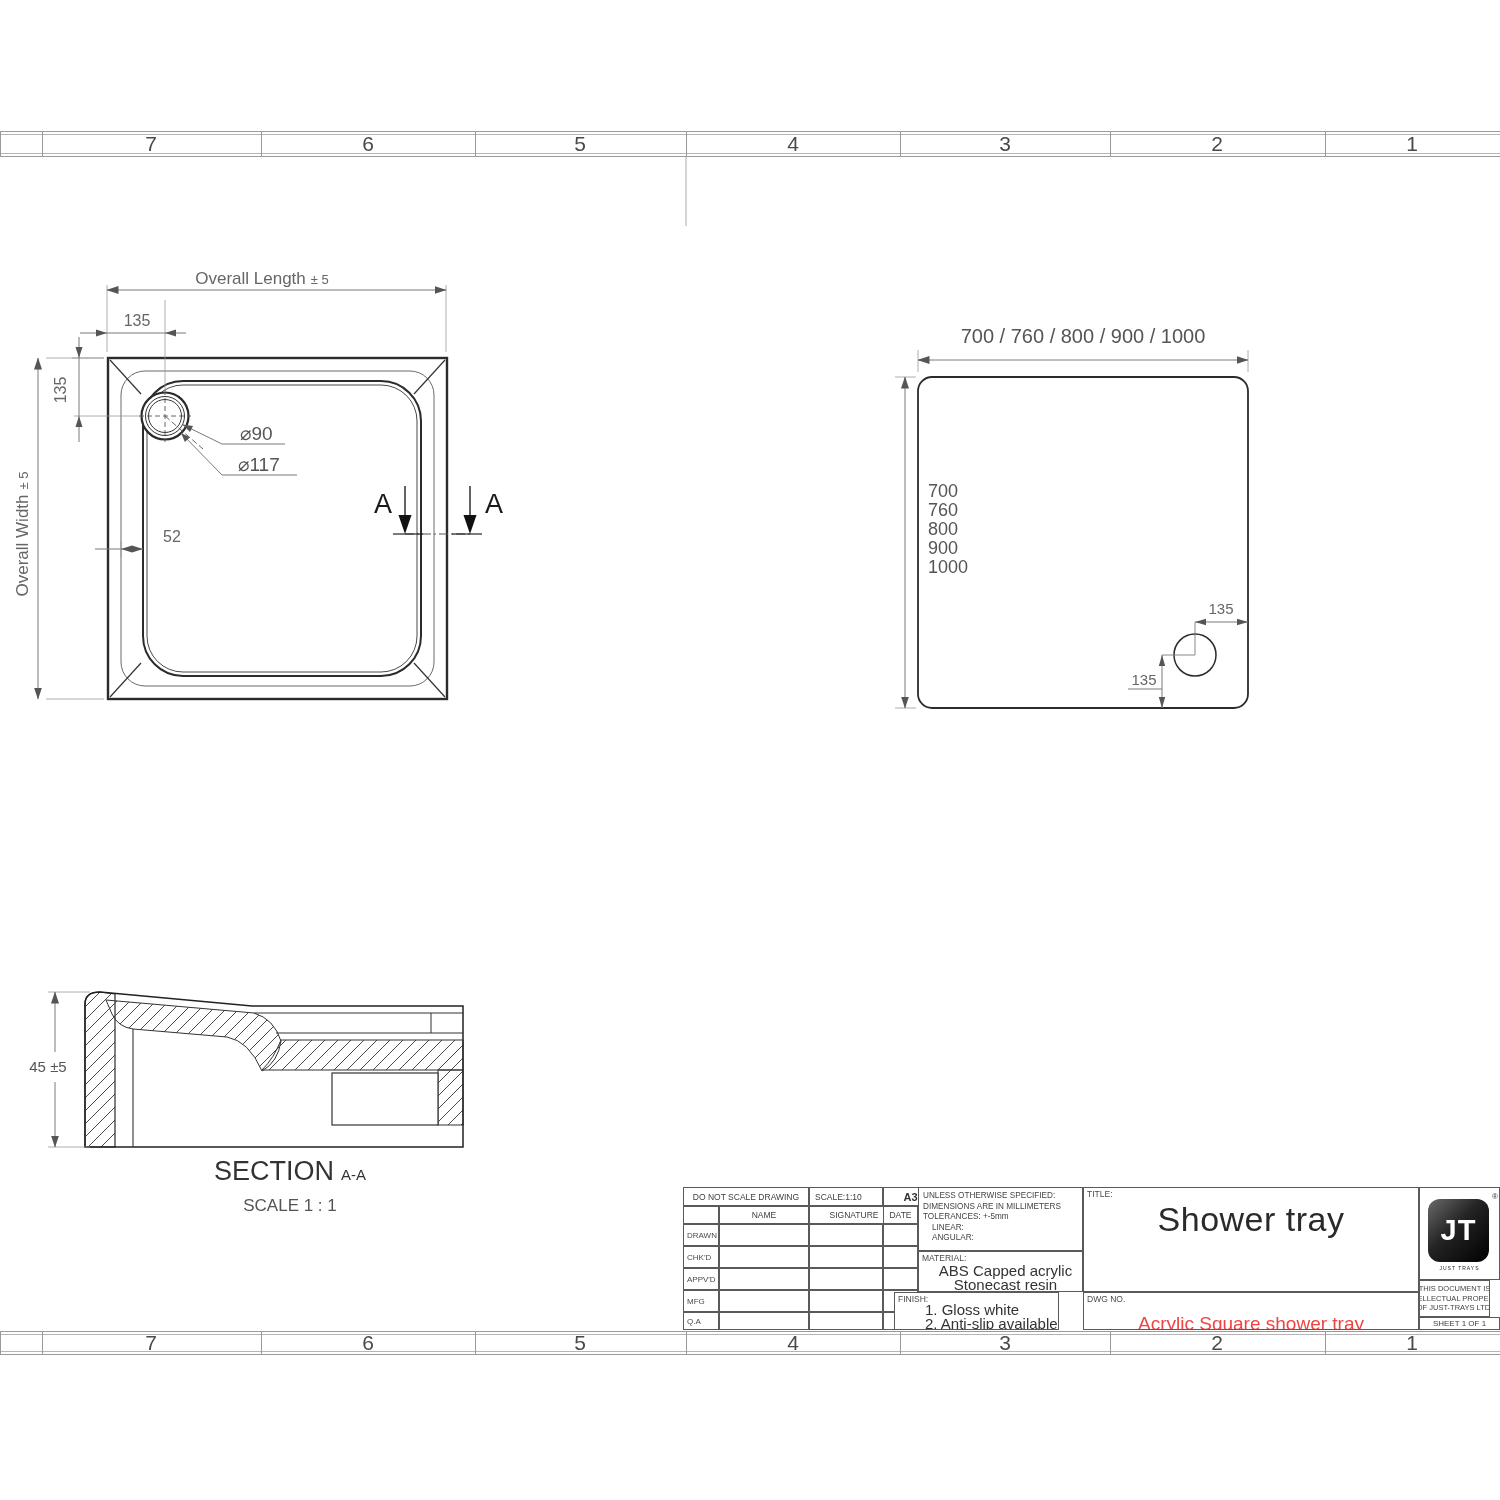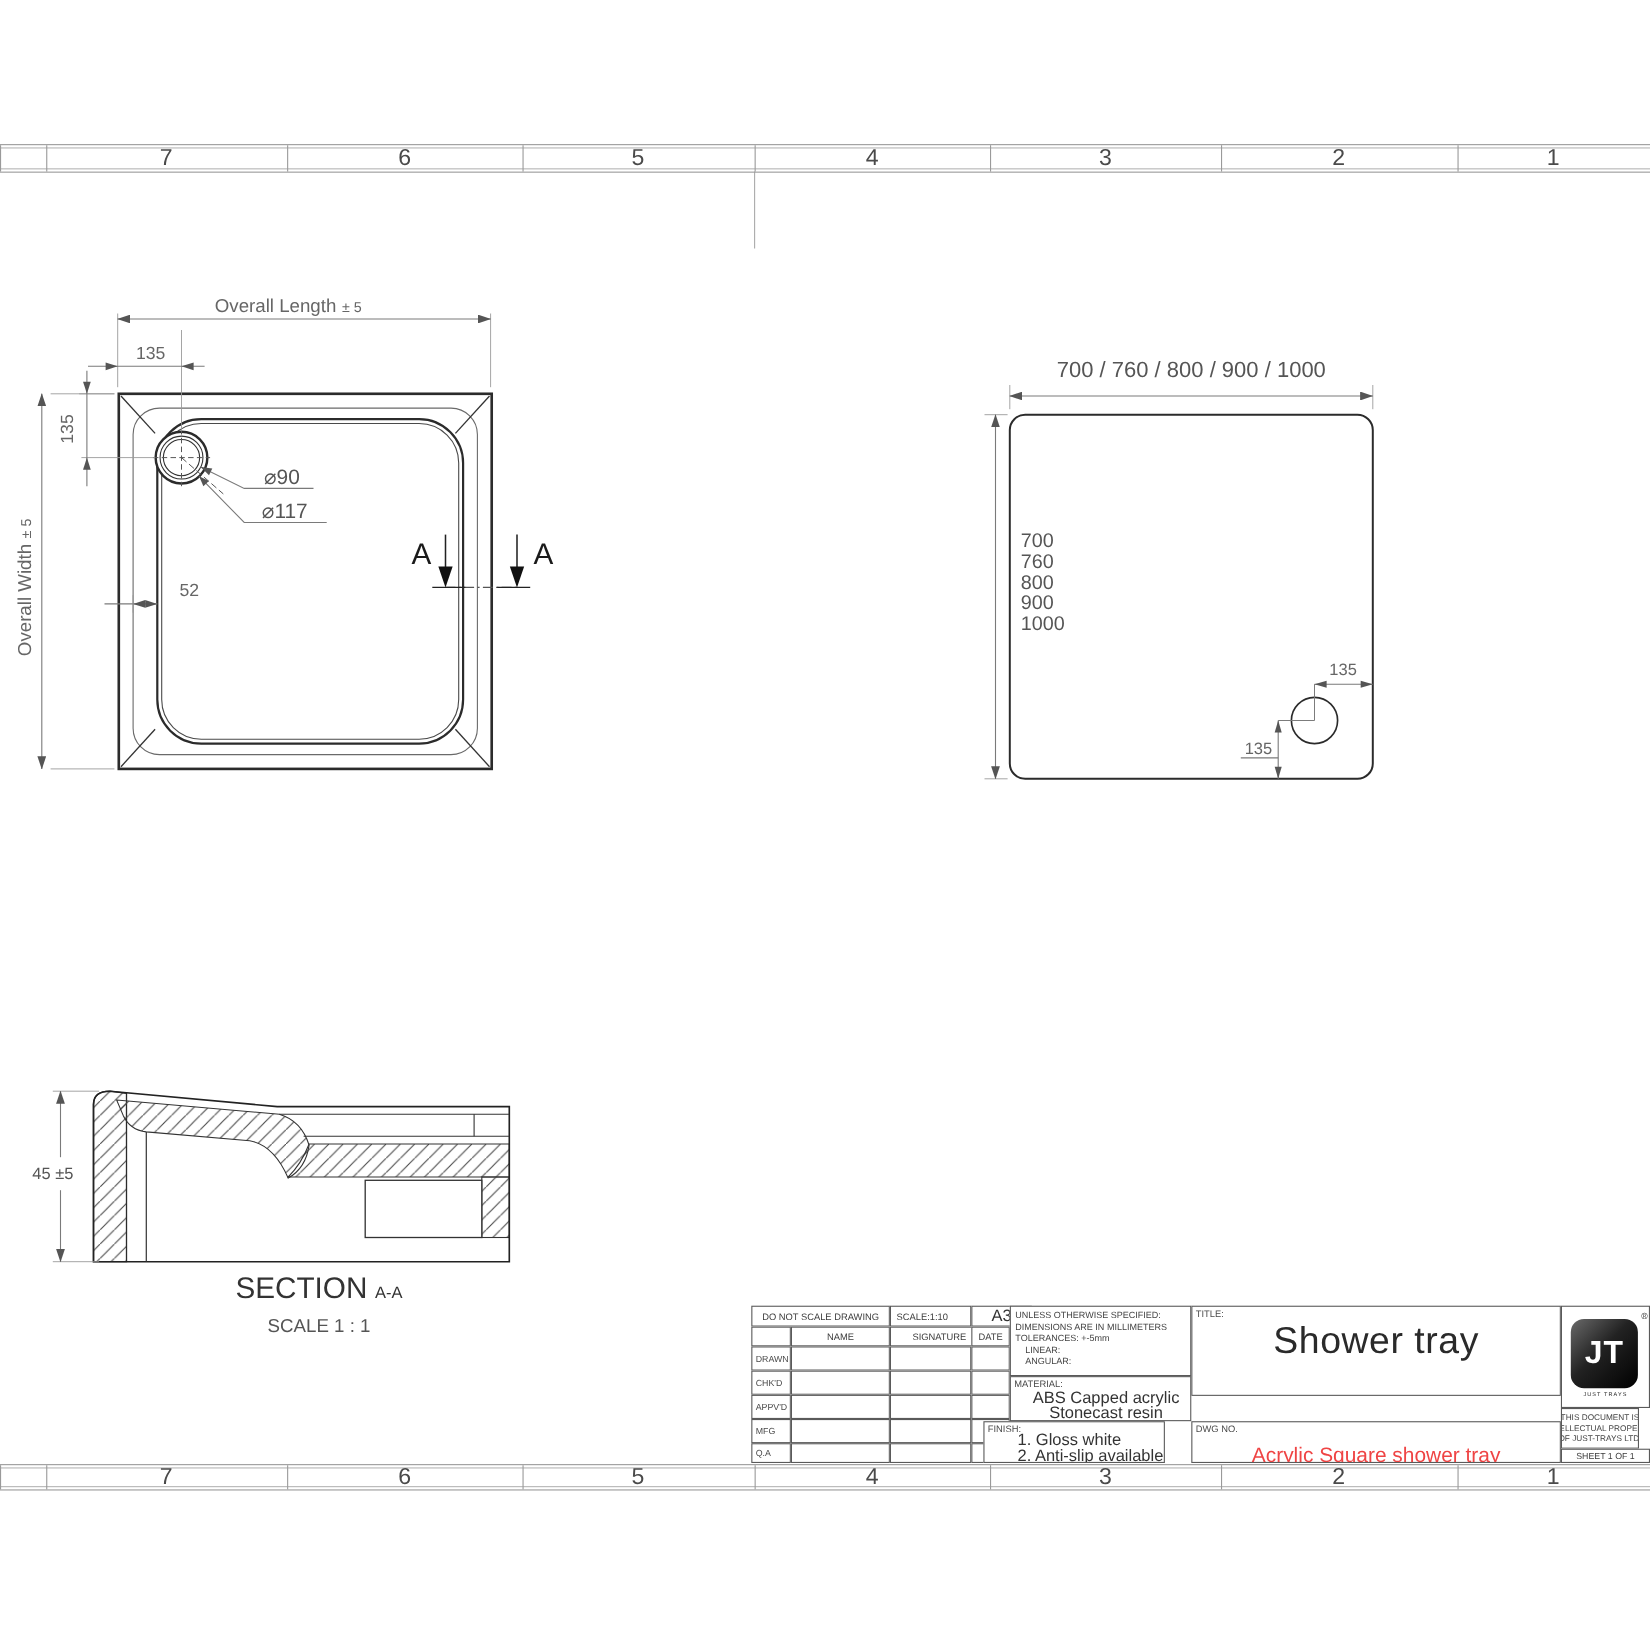--- a/index.html
+++ b/index.html
@@ -199,21 +199,21 @@
   <span class="rnum" style="left:1005px">3</span>
   <span class="rnum" style="left:1217px">2</span>
   <span class="rnum" style="left:1412px">1</span>
 </div>
 
 
 <div class="tb">
 
   <div class="cell c-center" style="left:683px;top:1187px;width:126px;height:19px;font-size:8.5px;">DO NOT SCALE DRAWING</div>
   <div class="cell" style="left:809px;top:1187px;width:74px;height:19px;font-size:8.5px;display:flex;align-items:center;padding-left:5px;">SCALE:1:10</div>
-  <div class="cell c-center" style="left:883px;top:1187px;width:55px;height:19px;font-size:15px;color:#333;">A3</div>
+  <div class="cell c-center" style="left:883px;top:1187px;width:55px;height:19px;font-size:11px;color:#333;font-weight:bold;">A3</div>
 
   <div class="cell" style="left:683px;top:1206px;width:36px;height:18px;"></div>
   <div class="cell c-center" style="left:719px;top:1206px;width:90px;height:18px;font-size:8.5px;">NAME</div>
   <div class="cell c-center" style="left:809px;top:1206px;width:90px;height:18px;font-size:8.5px;">SIGNATURE</div>
   <div class="cell c-center" style="left:883px;top:1206px;width:35px;height:18px;font-size:8.5px;">DATE</div>
 
   <div class="cell c-label" style="left:683px;top:1224px;width:36px;height:22px;">DRAWN</div>
   <div class="cell c-label" style="left:683px;top:1246px;width:36px;height:22px;">CHK'D</div>
   <div class="cell c-label" style="left:683px;top:1268px;width:36px;height:22px;">APPV'D</div>
   <div class="cell c-label" style="left:683px;top:1290px;width:36px;height:22px;">MFG</div>
@@ -252,21 +252,21 @@
   </div>
 
   <div class="cell" style="left:894px;top:1292px;width:165px;height:38px;">
     <span class="corner-label">FINISH:</span>
     <div style="margin-top:10px;padding-left:30px;font-size:15px;line-height:14px;color:#333;">
       <div>1. Gloss white</div>
       <div>2. Anti-slip available</div>
     </div>
   </div>
 
-  <div class="cell" style="left:1083px;top:1187px;width:336px;height:82px;">
+  <div class="cell" style="left:1083px;top:1187px;width:336px;height:105px;">
     <span class="corner-label">TITLE:</span>
     <div class="big-title" style="margin-top:13px;">
       <div>Shower tray</div>
     </div>
   </div>
 
   <div class="cell" style="left:1083px;top:1292px;width:336px;height:38px;">
     <span class="corner-label">DWG NO.</span>
     <div style="margin-top:20px;text-align:center;font-size:19px;color:#ef4444;">Acrylic Square shower tray</div>
   </div>

